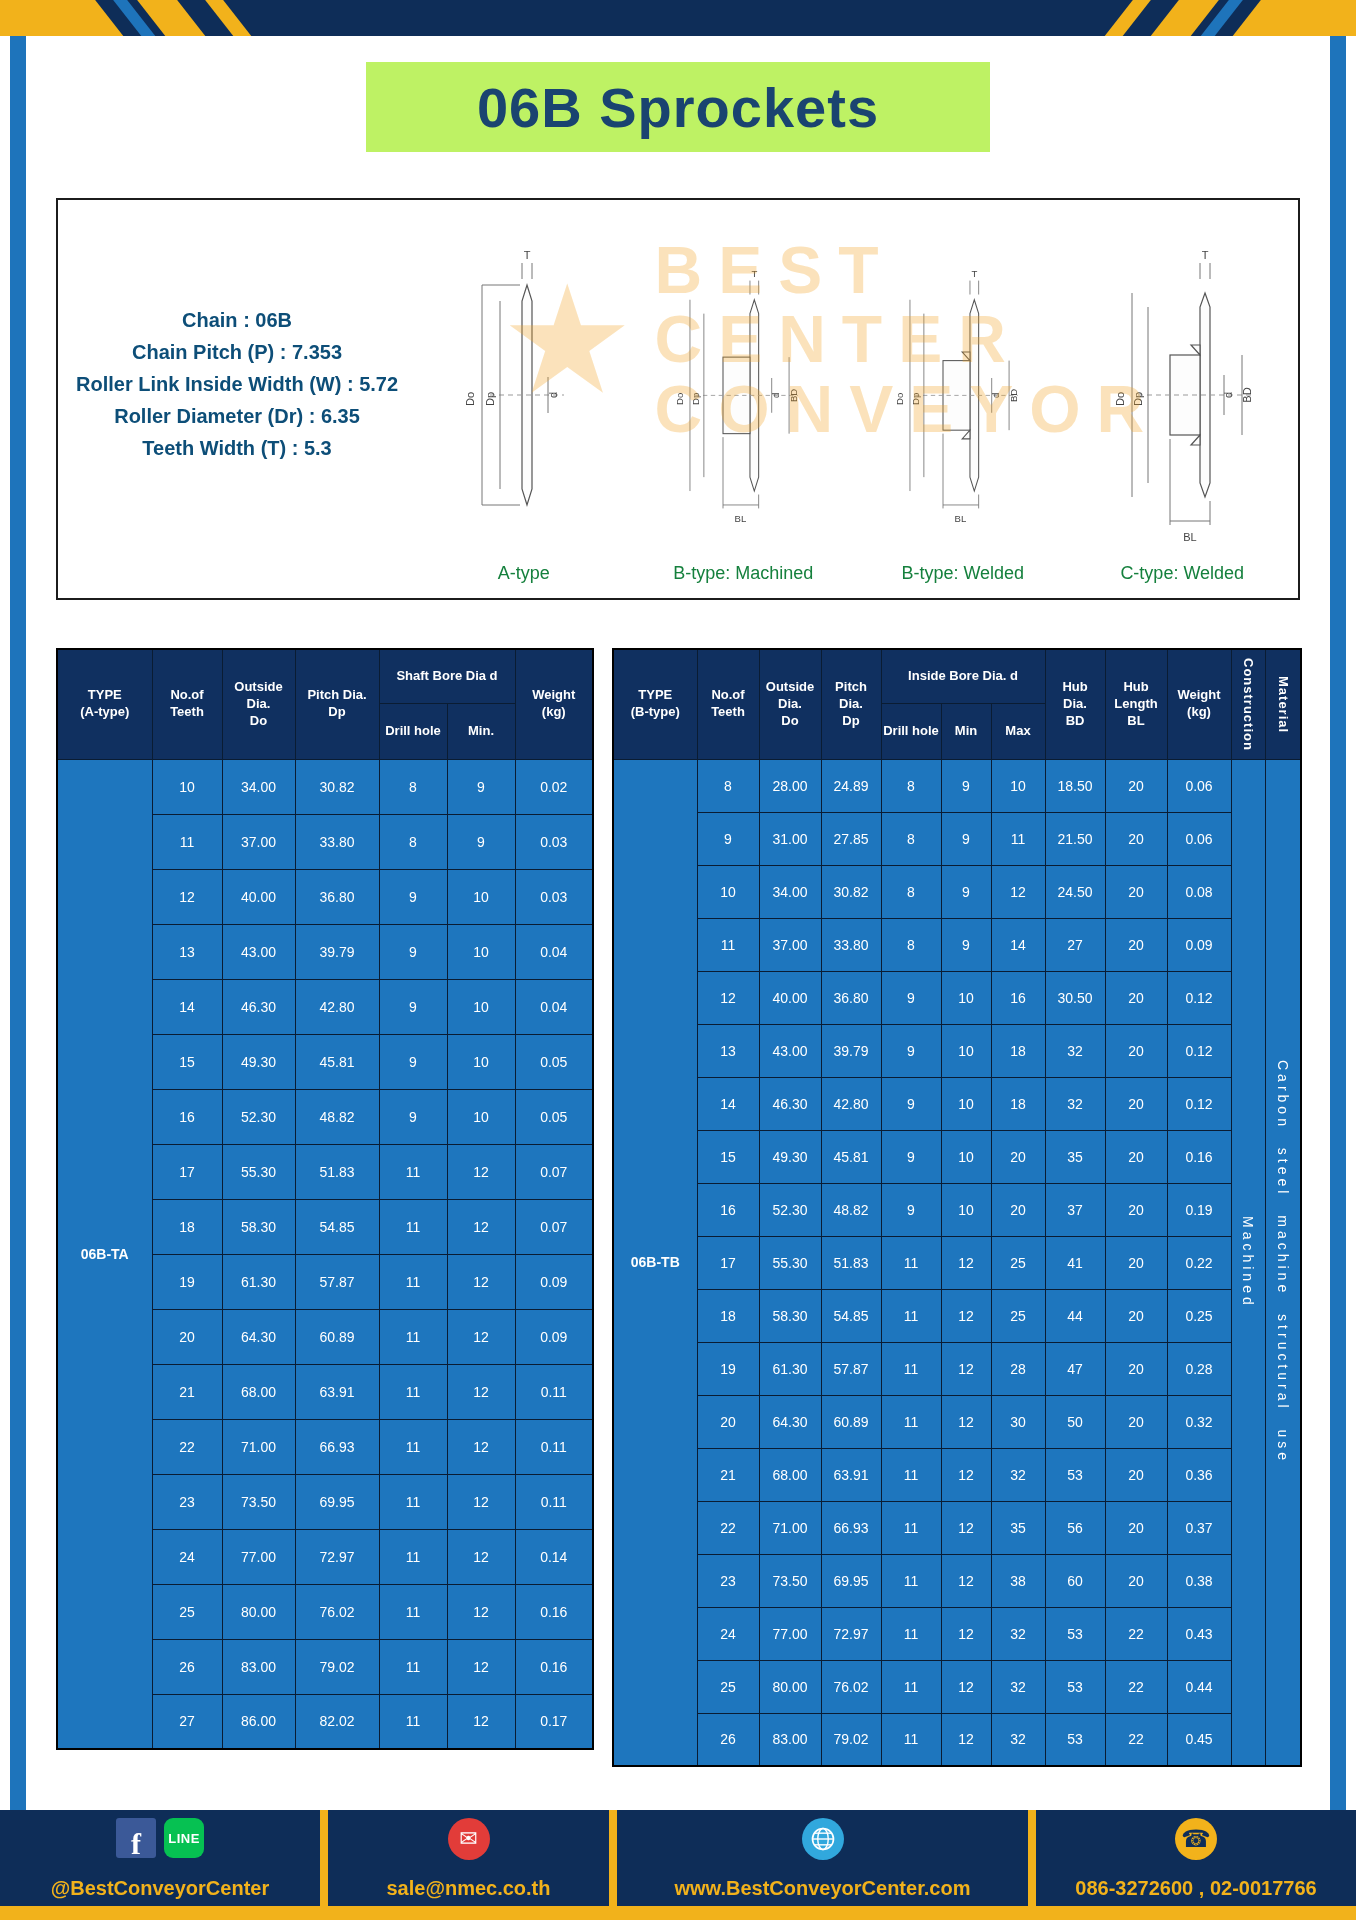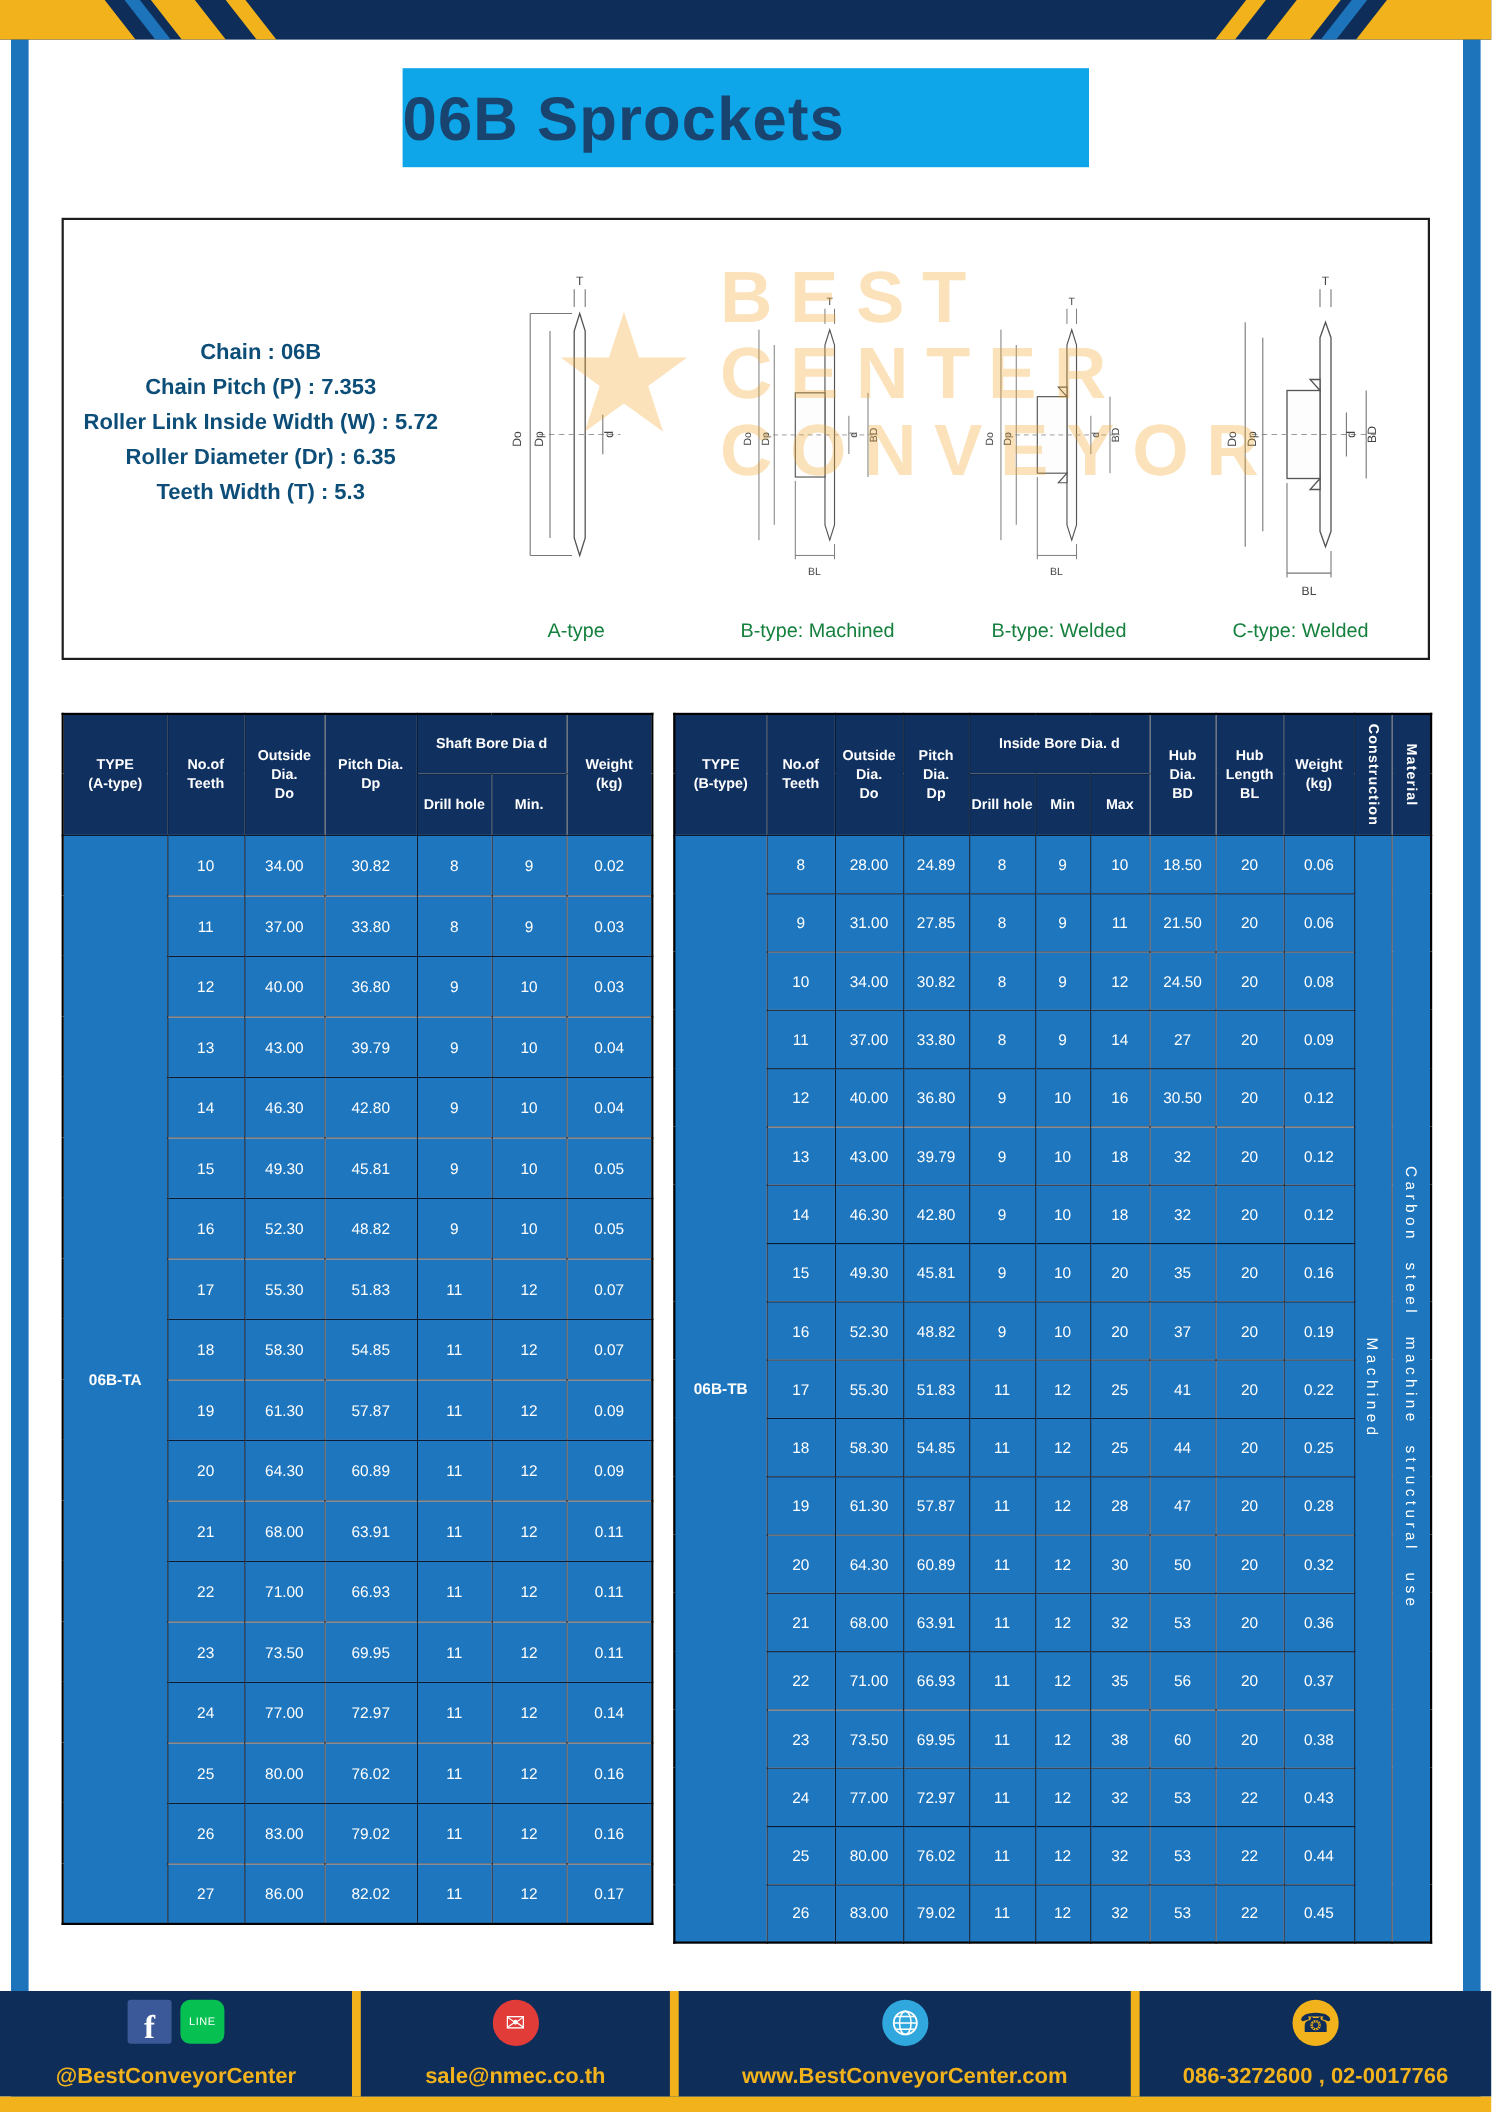--- a/index.html
+++ b/index.html
@@ -17,21 +17,21 @@
   .s1 { left:-40px; width:150px; transform:skewX(38deg); }
   .s2 { left:152px; width:40px; transform:skewX(38deg); }
   .s3 { left:220px; width:18px; transform:skewX(38deg); }
   .s4 { right:152px; width:40px; transform:skewX(-38deg); }
   .s5 { right:220px; width:18px; transform:skewX(-38deg); }
   .s6 { right:-40px; width:150px; transform:skewX(-38deg); }
   .t1 { left:128px; width:14px; transform:skewX(38deg); }
   .t2 { right:128px; width:14px; transform:skewX(-38deg); }
 
   
-  .title-banner { position:absolute; top:62px; left:50%; transform:translateX(-50%); width:624px; height:90px; background:#0ea5e9; z-index:2; display:flex; align-items:center; justify-content:flex-start; }
+  .title-banner { position:absolute; top:62px; left:50%; transform:translateX(-50%); width:624px; height:90px; background:#bef264; z-index:2; display:flex; align-items:center; justify-content:center; }
   .title-banner h1 { font-size:56px; font-weight:bold; color:#1a4470; letter-spacing:1px; }
 
   
   .diagram-box { position:absolute; left:56px; top:198px; width:1244px; height:402px; background:#ffffff; border:2px solid #1c1c1c; z-index:2; }
   .specs { position:absolute; left:18px; top:104px; }
   .spec-line { font-size:20px; font-weight:bold; color:#0d4e78; line-height:32px; white-space:nowrap;text-align:center; }
 
   .diagrams { position:absolute; left:356px; top:8px; right:6px; bottom:8px; display:flex; }
   .diagram { flex:1; display:flex; flex-direction:column; align-items:center; justify-content:flex-end; }
   .diagram svg { width:200px; height:330px; }
@@ -65,21 +65,21 @@
 
   
   .footer { position:absolute; left:0; right:0; bottom:14px; height:96px; background:#0e2d58; display:flex; align-items:stretch; z-index:3; }
   .f-sec { display:flex; flex-direction:column; align-items:center; justify-content:space-between; padding:8px 4px 6px 4px; }
   .f-sec.w1 { flex:24; } .f-sec.w2 { flex:21; } .f-sec.w3 { flex:31; } .f-sec.w4 { flex:24; }
   .f-divider { width:8px; background:#f2b21b; }
   .f-icons { display:flex; gap:8px; align-items:center; }
   .f-label { color:#f2b21b; font-weight:bold; font-size:20px; white-space:nowrap; }
   .icon-fb { width:40px; height:40px; background:#3b5998; color:#fff; font-weight:bold; font-size:30px; display:flex; align-items:flex-end; justify-content:center; font-family:"Liberation Serif", serif; border-radius:3px; line-height:0.95; }
   .icon-line { width:40px; height:40px; background:#06c152; border-radius:9px; display:flex; align-items:center; justify-content:center; }
-  .icon-line span { color:#fff; font-weight:normal; font-size:10px; letter-spacing:0.5px; }
+  .icon-line span { color:#fff; font-weight:bold; font-size:13px; letter-spacing:0.5px; }
   .icon-round { width:42px; height:42px; border-radius:50%; display:flex; align-items:center; justify-content:center; }
   .icon-mail { background:#e23c39; color:#fff; font-size:22px; }
   .icon-globe { background:#31a8dd; }
   .icon-phone { background:#f2b21b; color:#0e2d58; font-size:24px; }
   .bottom-strip { position:absolute; left:0; right:0; bottom:0; height:14px; background:#f2b21b; z-index:3; }
 </style>
 </head>
 <body>
 
 <div class="page">

